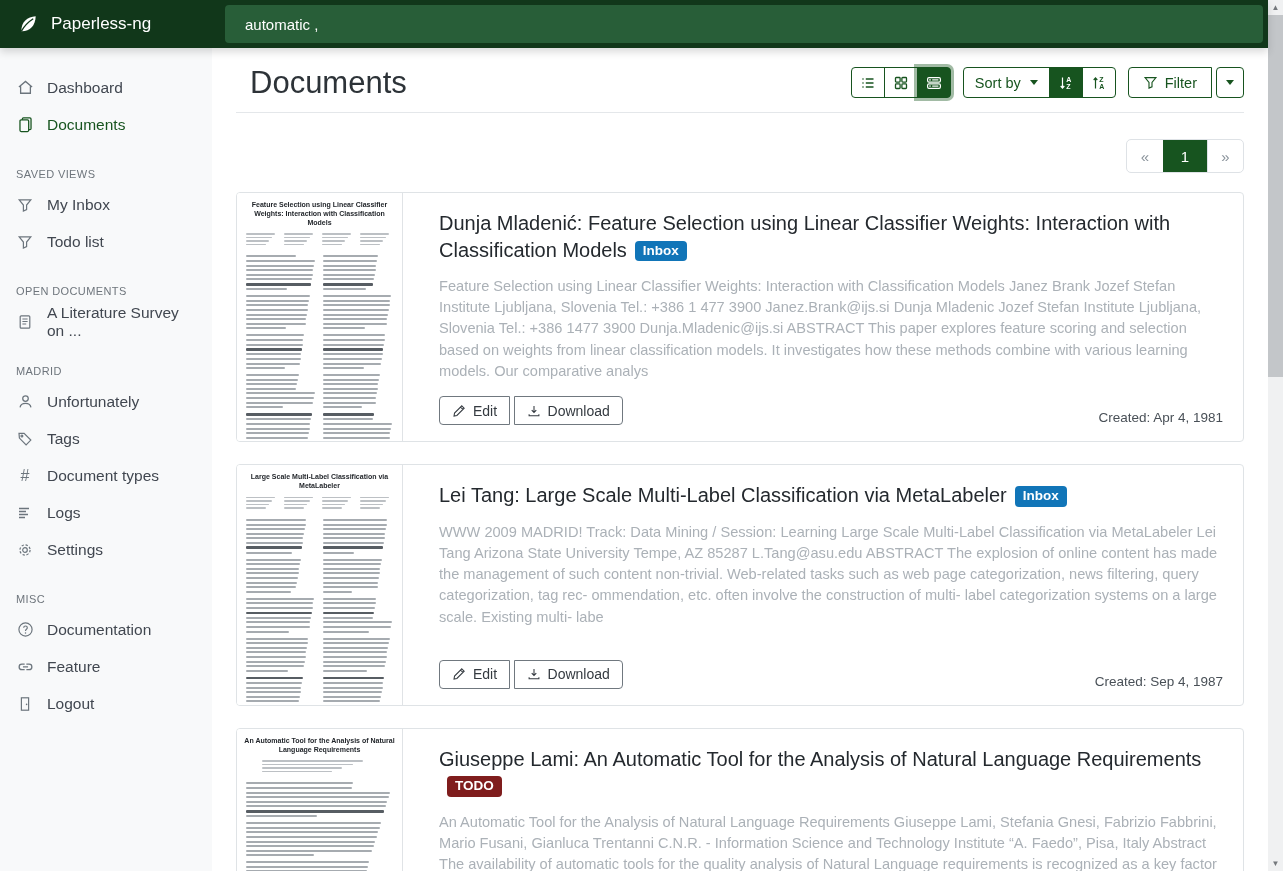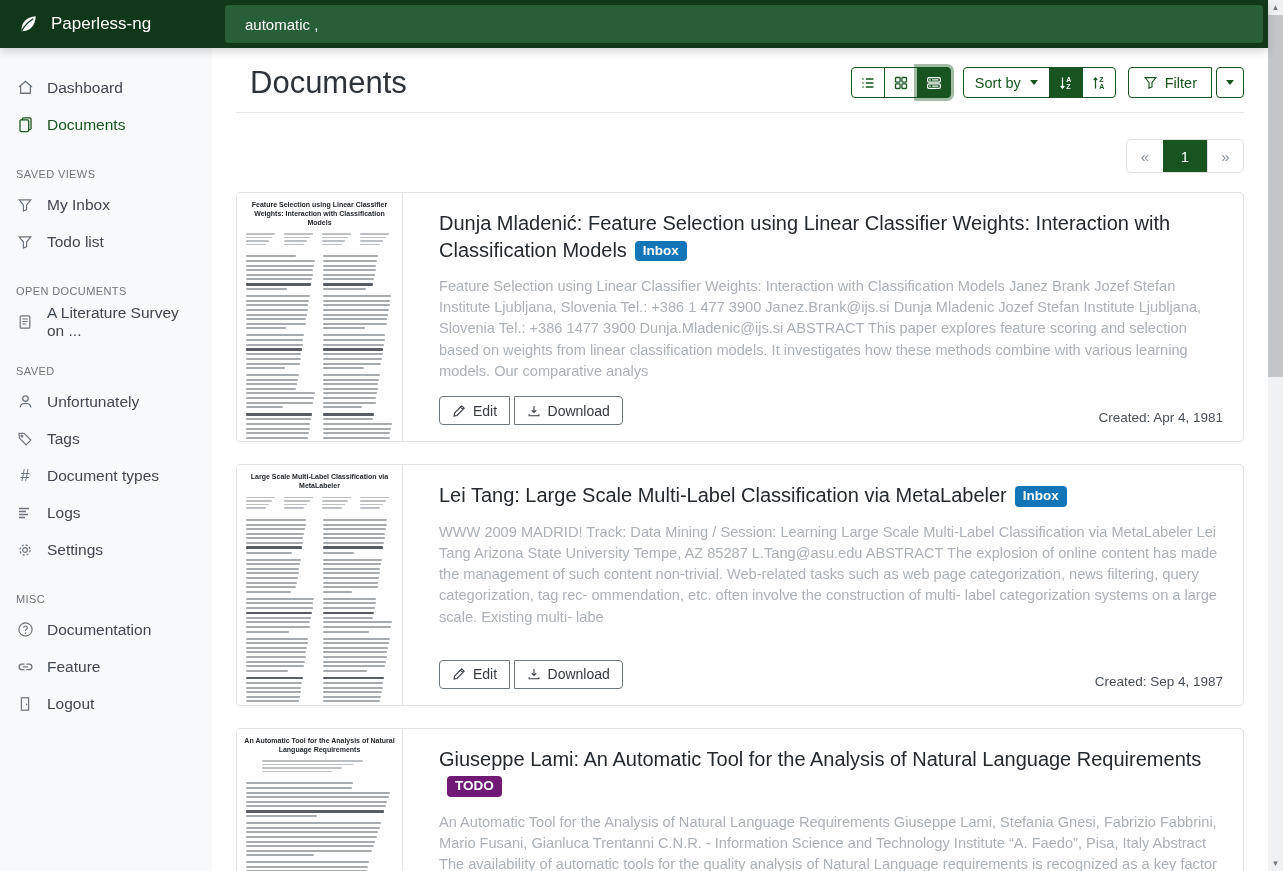--- a/index.html
+++ b/index.html
@@ -167,21 +167,21 @@
       <a class="side-item">
         <span class="side-ic">
           <svg width="16" height="16" viewBox="0 0 16 16" fill="none" stroke="currentColor" stroke-width="1.2">
               <rect x="3.2" y="1.8" width="9.6" height="12.4" rx="1"></rect>
               <path d="M5.4 5 H10.6 M5.4 7.5 H10.6 M5.4 10 H9.2"></path>
             </svg>
         </span>
         <span>A Literature Survey on ...</span>
       </a>
 
-      <div class="side-section">SAVED</div>
+      <div class="side-section">MADRID</div>
       <a class="side-item">
         <span class="side-ic">
           <svg width="17" height="17" viewBox="0 0 16 16" fill="none" stroke="currentColor" stroke-width="1.2">
               <circle cx="8" cy="5.2" r="2.6"></circle>
               <path d="M2.9 13.6 C3.3 10.8 5.3 9.8 8 9.8 C10.7 9.8 12.7 10.8 13.1 13.6"></path>
             </svg>
         </span>
         <span>Unfortunately</span>
       </a>
       <a class="side-item">
@@ -648,21 +648,21 @@
                   <div class="tp-line" style="width: 87%;"></div>
                   <div class="tp-line" style="width: 86%;"></div>
                   <div class="tp-line" style="width: 46%;"></div>
                   <div class="tp-line" style="width: 84%; margin-top: 5px;"></div>
                   <div class="tp-line" style="width: 83%;"></div>
                   <div class="tp-line" style="width: 82%;"></div>
                 </div>
               </div>
             </div>
           <div class="card-body">
-            <div class="card-title"><span>Giuseppe Lami: An Automatic Tool for the Analysis of Natural Language Requirements</span><span class="badge" style="background-color: #701a75;">TODO</span></div>
+            <div class="card-title"><span>Giuseppe Lami: An Automatic Tool for the Analysis of Natural Language Requirements</span><span class="badge" style="background-color: #7f1d1d;">TODO</span></div>
             <div class="excerpt">An Automatic Tool for the Analysis of Natural Language Requirements Giuseppe Lami, Stefania Gnesi, Fabrizio Fabbrini, Mario Fusani, Gianluca Trentanni C.N.R. - Information Science and Technology Institute “A. Faedo”, Pisa, Italy Abstract The availability of automatic tools for the quality analysis of Natural Language requirements is recognized as a key factor for achieving software quality. Unfortunately, the state of the art and practice witnesses a lack of tools and techniques for the Natur</div>
 
           </div>
         </div>
 
       </div>
     </div>
   </div>
 </div>
 

